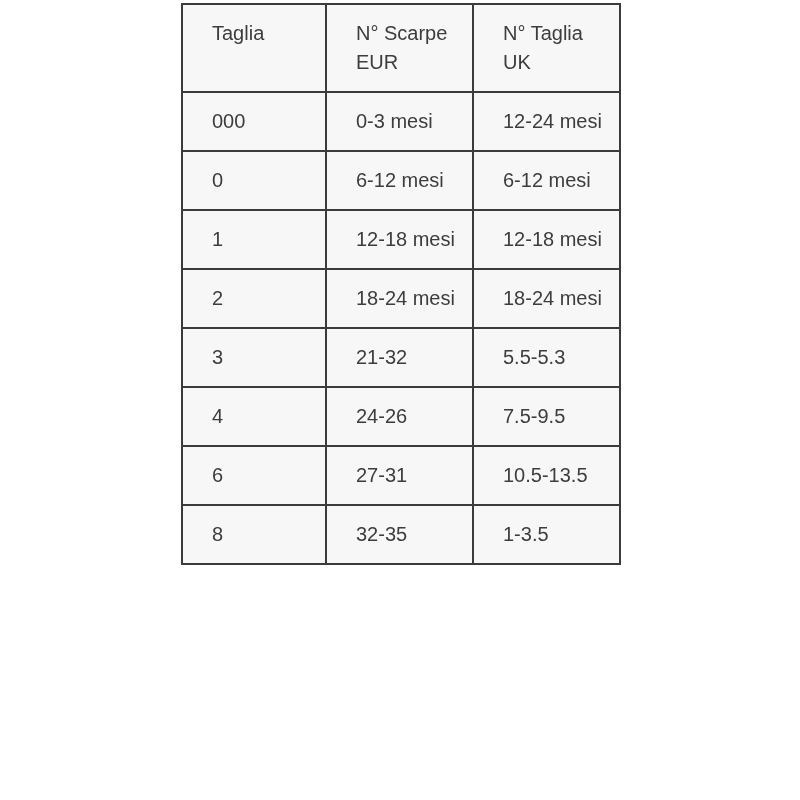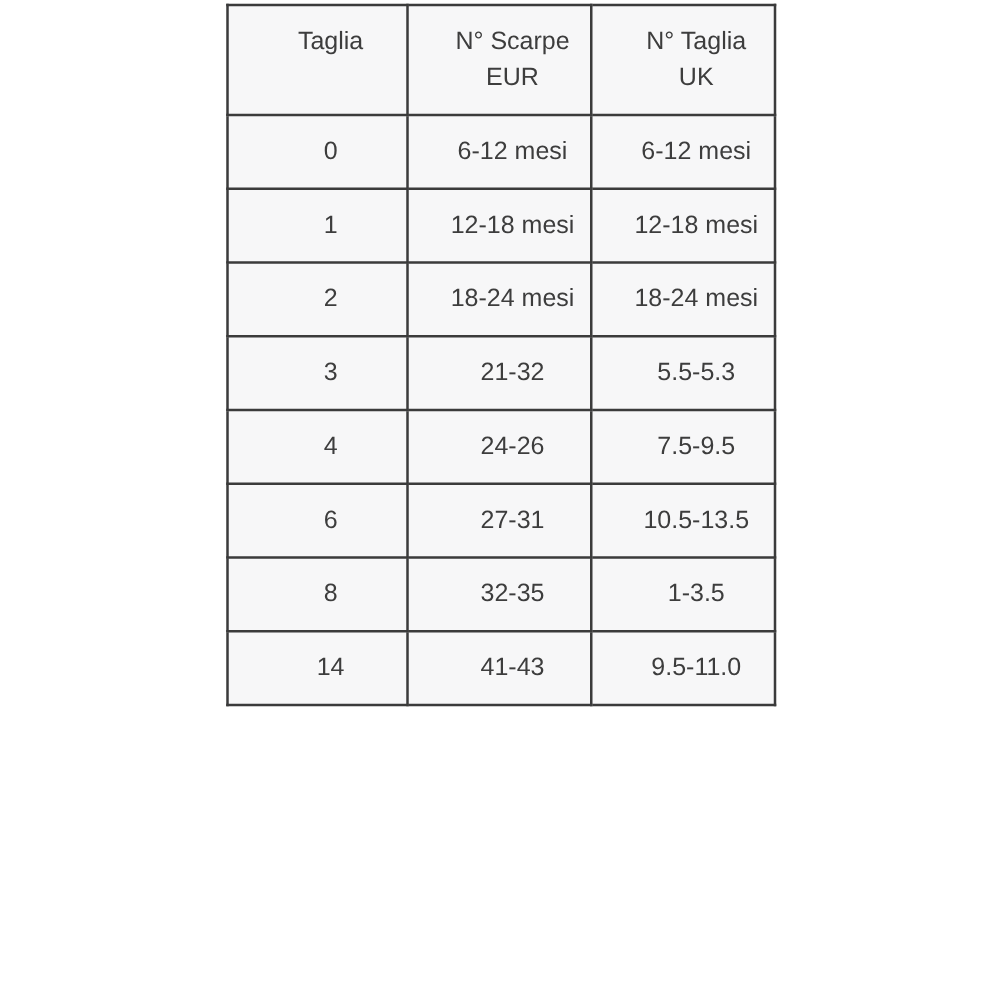--- a/index.html
+++ b/index.html
@@ -28,21 +28,21 @@
     table-layout: fixed;
     width: 438px;
     background: var(--cell-bg);
     color: var(--text-color);
     font-size: 20px;
     line-height: 29px;
   }
   table.size-table th,
   table.size-table td {
     border: 2px solid var(--border-color);
-    text-align: center;
+    text-align: left;
     vertical-align: top;
     font-weight: normal;
     padding: 14px 8px 14px 29px;
     overflow: hidden;
   }
 </style>
 </head>
 <body>
 
 <div class="table-wrap">
@@ -53,20 +53,25 @@
       <col style="width:147px">
     </colgroup>
     <thead>
       <tr>
         <th>Taglia</th>
         <th>N° Scarpe EUR</th>
         <th>N° Taglia UK</th>
       </tr>
     </thead>
     <tbody>
+      <tr>
+        <td>000</td>
+        <td>0-3 mesi</td>
+        <td>12-24 mesi</td>
+      </tr>
       <tr>
         <td>0</td>
         <td>6-12 mesi</td>
         <td>6-12 mesi</td>
       </tr>
       <tr>
         <td>1</td>
         <td>12-18 mesi</td>
         <td>12-18 mesi</td>
       </tr>
@@ -88,21 +93,16 @@
       <tr>
         <td>6</td>
         <td>27-31</td>
         <td>10.5-13.5</td>
       </tr>
       <tr>
         <td>8</td>
         <td>32-35</td>
         <td>1-3.5</td>
       </tr>
-      <tr>
-        <td>14</td>
-        <td>41-43</td>
-        <td>9.5-11.0</td>
-      </tr>
 
     </tbody>
   </table>
 </div>
 
 </body></html>

